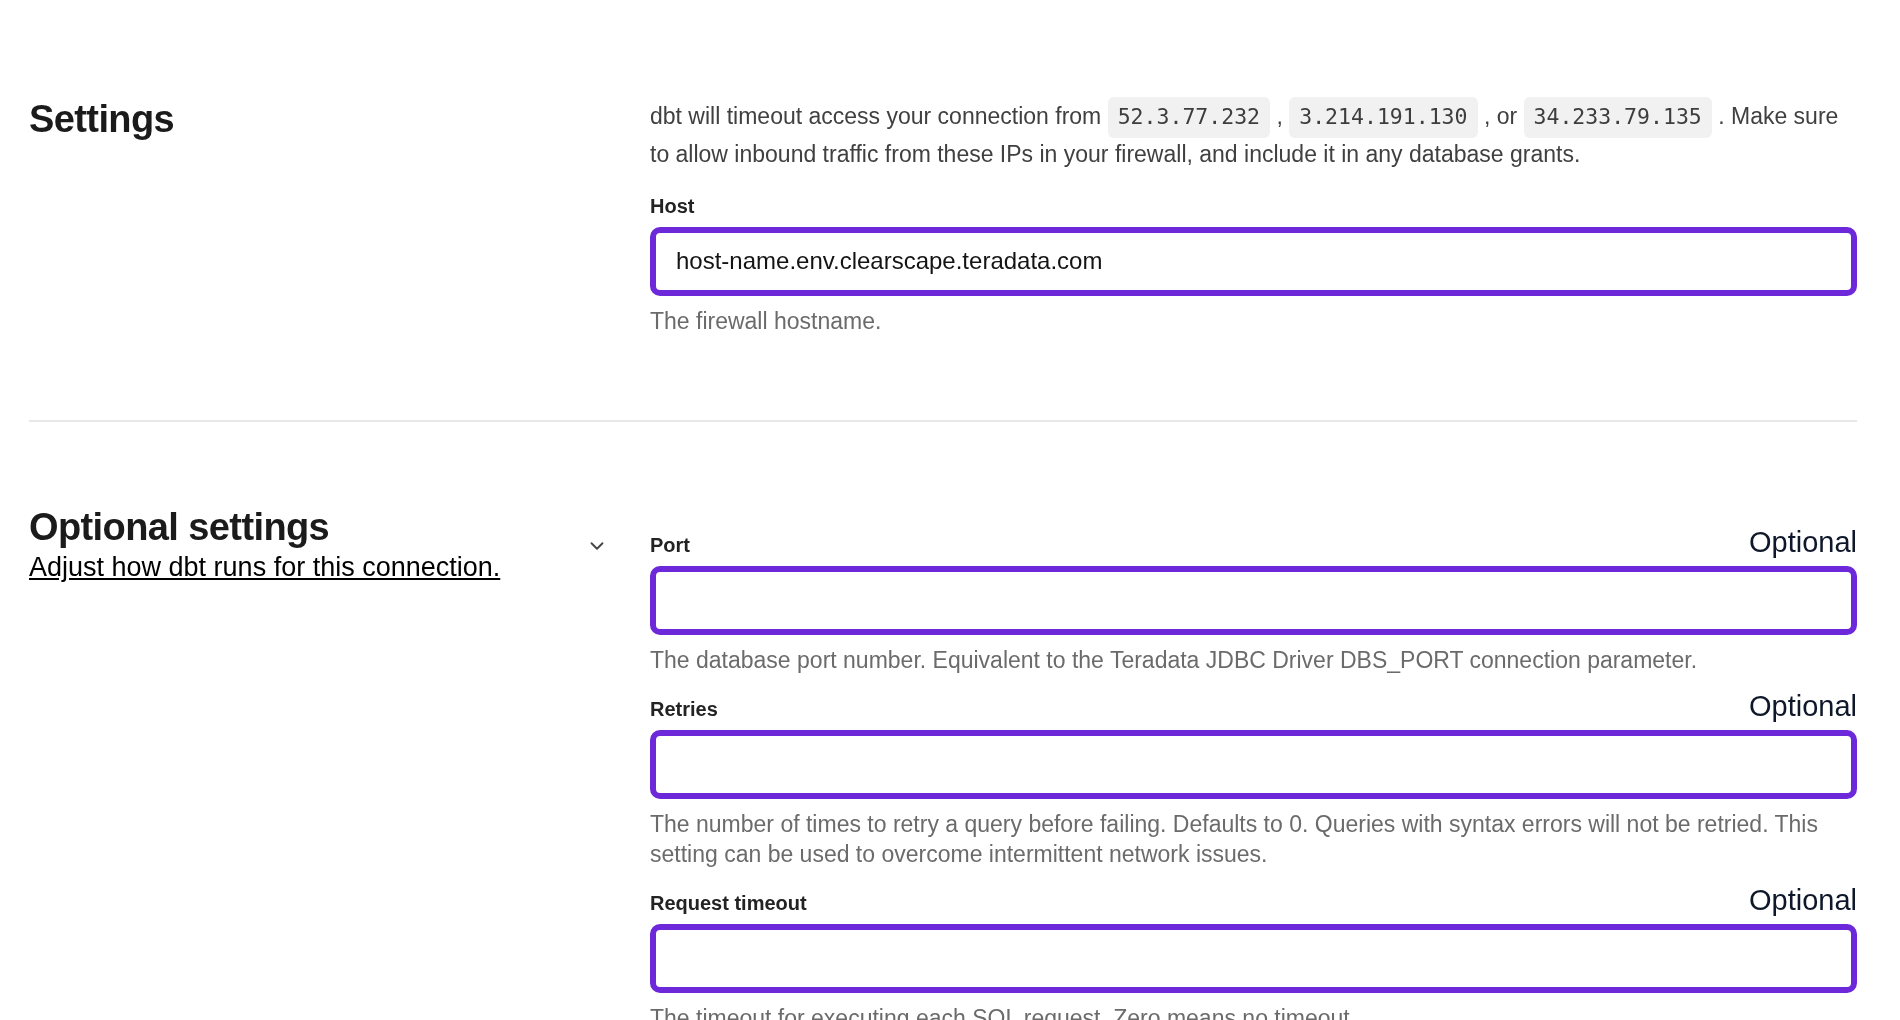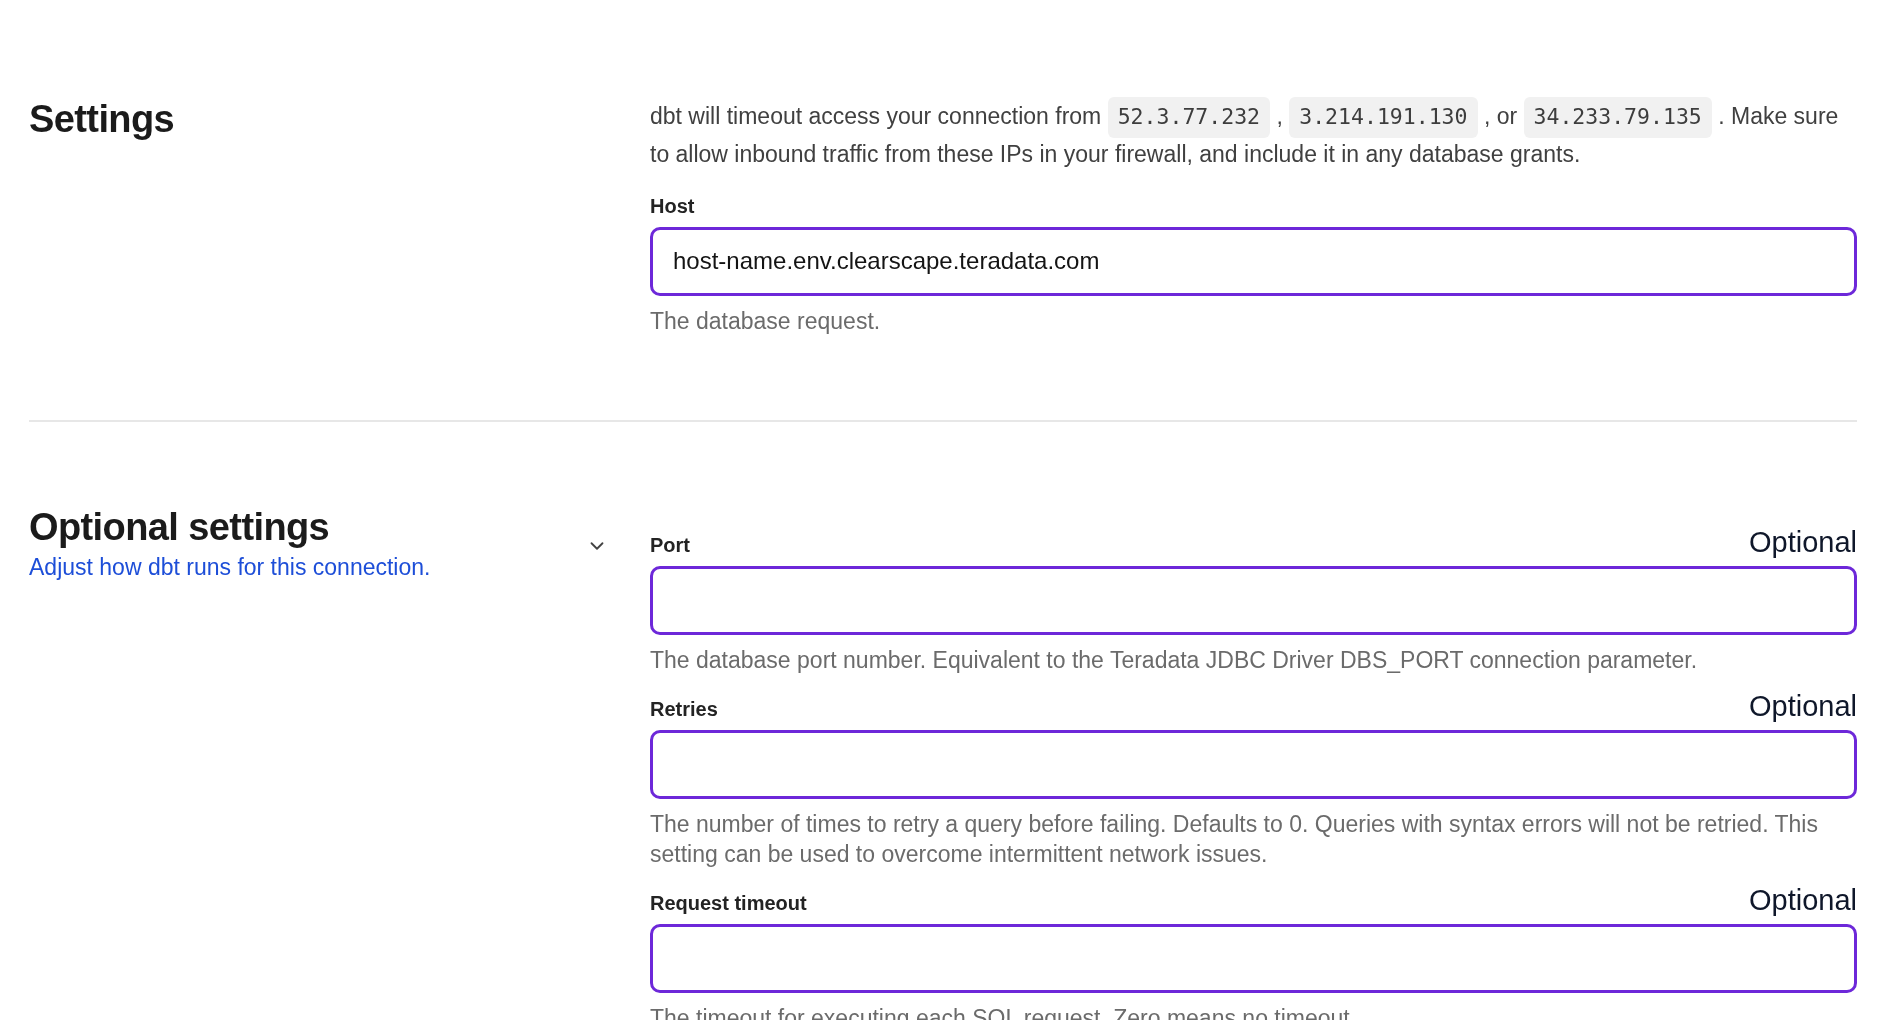--- a/index.html
+++ b/index.html
@@ -35,23 +35,24 @@
   h1.section-title {
     margin: 0;
     font-size: 38px;
     line-height: 45px;
     font-weight: 600;
     letter-spacing: -0.6px;
     color: #1b1b1b;
   }
   .subtitle {
     margin: 2px 0 0 0;
-    font-size: 23px;
+    font-size: 27px;
     line-height: 30px;
-    color: #1d4ed8;
+    color: #000000;
+    text-decoration: underline;
   }
   .chevron-btn {
     position: absolute;
     left: 556px;
     top: 29px;
     width: 24px;
     height: 24px;
     display: inline-flex;
     align-items: center;
     justify-content: center;
@@ -98,21 +99,21 @@
   .optional-badge {
     font-size: 29px;
     font-weight: 400;
     color: #0f172a;
   }
   .text-input {
     display: block;
     width: 100%;
     height: 69px;
     box-sizing: border-box;
-    border: 3px solid #6d28d9;
+    border: 6px solid #6d28d9;
     border-radius: 10px;
     background: #ffffff;
     padding: 0 20px;
     font-family: "Liberation Sans", "DejaVu Sans", sans-serif;
     font-size: 24px;
     color: #141414;
     outline: none;
   }
   .helper {
     margin: 10px 0 0 0;
@@ -142,21 +143,21 @@
       <h1 class="section-title">Settings</h1>
     </div>
     <div class="col-right">
       <p class="intro"><span>dbt will timeout access your connection from </span><code class="ip-badge">52.3.77.232</code><span> , </span><code class="ip-badge">3.214.191.130</code><span> , or </span><code class="ip-badge">34.233.79.135</code><span> . Make sure to allow inbound traffic from these IPs in your firewall, and include it in any database grants.</span></p>
 
       <div class="field-group">
         <div class="label-row">
           <label class="field-label">Host</label>
         </div>
         <input type="text" class="text-input" value="host-name.env.clearscape.teradata.com" style="">
-        <p class="helper">The database request.</p>
+        <p class="helper">The firewall hostname.</p>
       </div>
     </div>
   </section>
 
   <hr class="divider">
 
   <section class="row section-optional">
     <div class="col-left">
       <h1 class="section-title">Optional settings</h1>
       <p class="subtitle">Adjust how dbt runs for this connection.</p>

